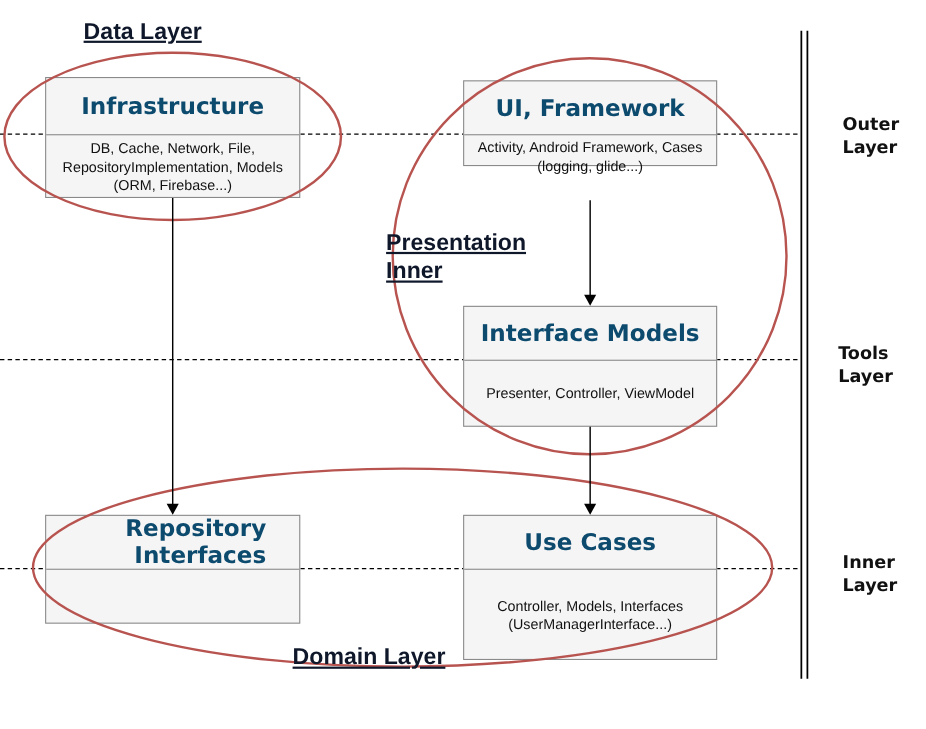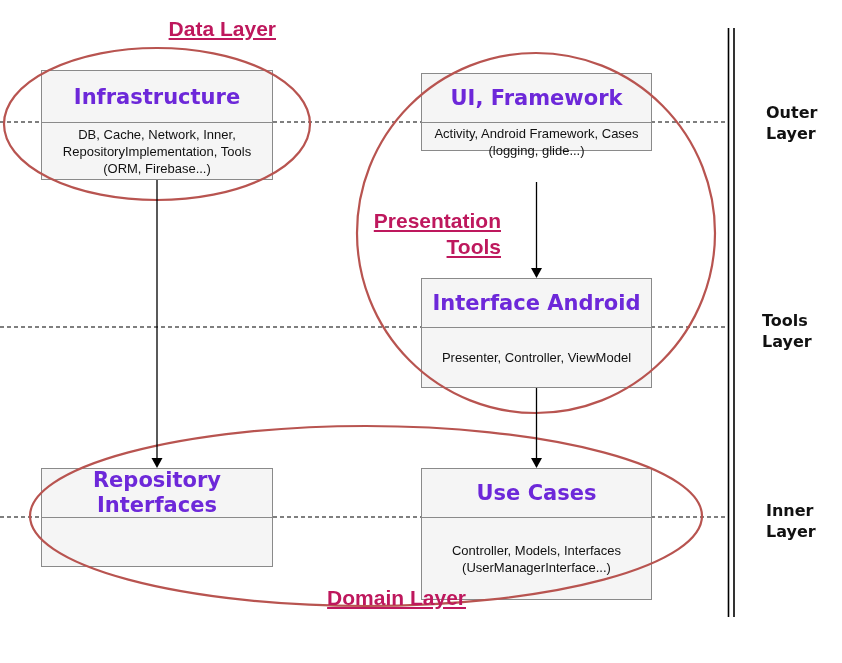--- a/index.html
+++ b/index.html
@@ -31,21 +31,21 @@
     z-index: 2;
   }
   .box .title {
     height: var(--th);
     flex: 0 0 auto;
     display: flex;
     align-items: center;
     justify-content: center;
     border-bottom: 1px solid #8a8a8a;
     box-sizing: border-box;
-    color: #6d28d9;
+    color: #0c4a6e;
     font-family: "DejaVu Sans", sans-serif;
     font-weight: bold;
     font-size: 21px;
     line-height: 24px;
     text-align: center;
     padding: 0 2px;
   }
   .box .body {
     flex: 1 1 auto;
     display: flex;
@@ -53,25 +53,25 @@
     justify-content: center;
     text-align: center;
     font-size: 13px;
     line-height: 17px;
     color: #111111;
     padding: 2px 8px;
     box-sizing: border-box;
   }
   .red-label {
     position: absolute;
-    color: #be185d;
+    color: #0f172a;
     font-weight: bold;
     font-size: 21px;
     line-height: 26px;
-    text-align: right;
+    text-align: left;
     text-decoration: underline;
     z-index: 4;
   }
   .ring-label {
     position: absolute;
     color: #111111;
     font-family: "DejaVu Sans", sans-serif;
     font-weight: bold;
     font-size: 16px;
     line-height: 21px;
@@ -85,35 +85,35 @@
 <div class="canvas">
 
   <svg class="layer" width="842" height="663" style="z-index:1">
     <line x1="0" y1="122" x2="727" y2="122" stroke="#000000" stroke-width="1.2" stroke-dasharray="4 3"></line>
     <line x1="0" y1="327" x2="727" y2="327" stroke="#000000" stroke-width="1.2" stroke-dasharray="4 3"></line>
     <line x1="0" y1="517" x2="727" y2="517" stroke="#000000" stroke-width="1.2" stroke-dasharray="4 3"></line>
   </svg>
 
   <div class="box" style="left:41px; top:70px; width:232px; height:110px; --th:52px;">
     <div class="title">Infrastructure</div>
-    <div class="body">DB, Cache, Network, Inner, RepositoryImplementation, Tools (ORM, Firebase...)</div>
+    <div class="body">DB, Cache, Network, File, RepositoryImplementation, Models (ORM, Firebase...)</div>
   </div>
 
   <div class="box" style="left:421px; top:73px; width:231px; height:78px; --th:49px;">
     <div class="title">UI, Framework</div>
     <div class="body">Activity, Android Framework, Cases (logging, glide...)</div>
   </div>
 
   <div class="box" style="left:421px; top:278px; width:231px; height:110px; --th:49px;">
-    <div class="title">Interface Android</div>
+    <div class="title">Interface Models</div>
     <div class="body">Presenter, Controller, ViewModel</div>
   </div>
 
   <div class="box" style="left:41px; top:468px; width:232px; height:99px; --th:49px;">
-    <div class="title" style="line-height:25px; padding:0 30px;">Repository Interfaces</div>
+    <div class="title" style="line-height:25px; padding:0 30px;text-align:right;">Repository Interfaces</div>
     <div class="body"></div>
   </div>
 
   <div class="box" style="left:421px; top:468px; width:231px; height:132px; --th:49px;">
     <div class="title">Use Cases</div>
     <div class="body">Controller, Models, Interfaces (UserManagerInterface...)</div>
   </div>
 
   <svg class="layer" width="842" height="663" style="z-index:3">
     <ellipse cx="157" cy="124" rx="153" ry="76" fill="none" stroke="#b85450" stroke-width="2.2"></ellipse>
@@ -127,20 +127,20 @@
     <polygon points="531,268 542,268 536.5,278" fill="#000000"></polygon>
 
     <line x1="536.5" y1="388" x2="536.5" y2="459" stroke="#000000" stroke-width="1.3"></line>
     <polygon points="531,458 542,458 536.5,468" fill="#000000"></polygon>
 
     <line x1="728.5" y1="28" x2="728.5" y2="617" stroke="#000000" stroke-width="1.6"></line>
     <line x1="734" y1="28" x2="734" y2="617" stroke="#000000" stroke-width="1.6"></line>
   </svg>
 
   <div class="red-label" style="left:76px; top:16px; width:200px;">Data Layer</div>
-  <div class="red-label" style="left:351px; top:208px; width:150px;">Presentation Tools</div>
+  <div class="red-label" style="left:351px; top:208px; width:150px;">Presentation Inner</div>
   <div class="red-label" style="left:266px; top:585px; width:200px;">Domain Layer</div>
 
   <div class="ring-label" style="left:766px; top:102px;">Outer Layer</div>
   <div class="ring-label" style="left:762px; top:310px;">Tools Layer</div>
   <div class="ring-label" style="left:766px; top:500px;">Inner Layer</div>
 
 </div>
 
 </body></html>

